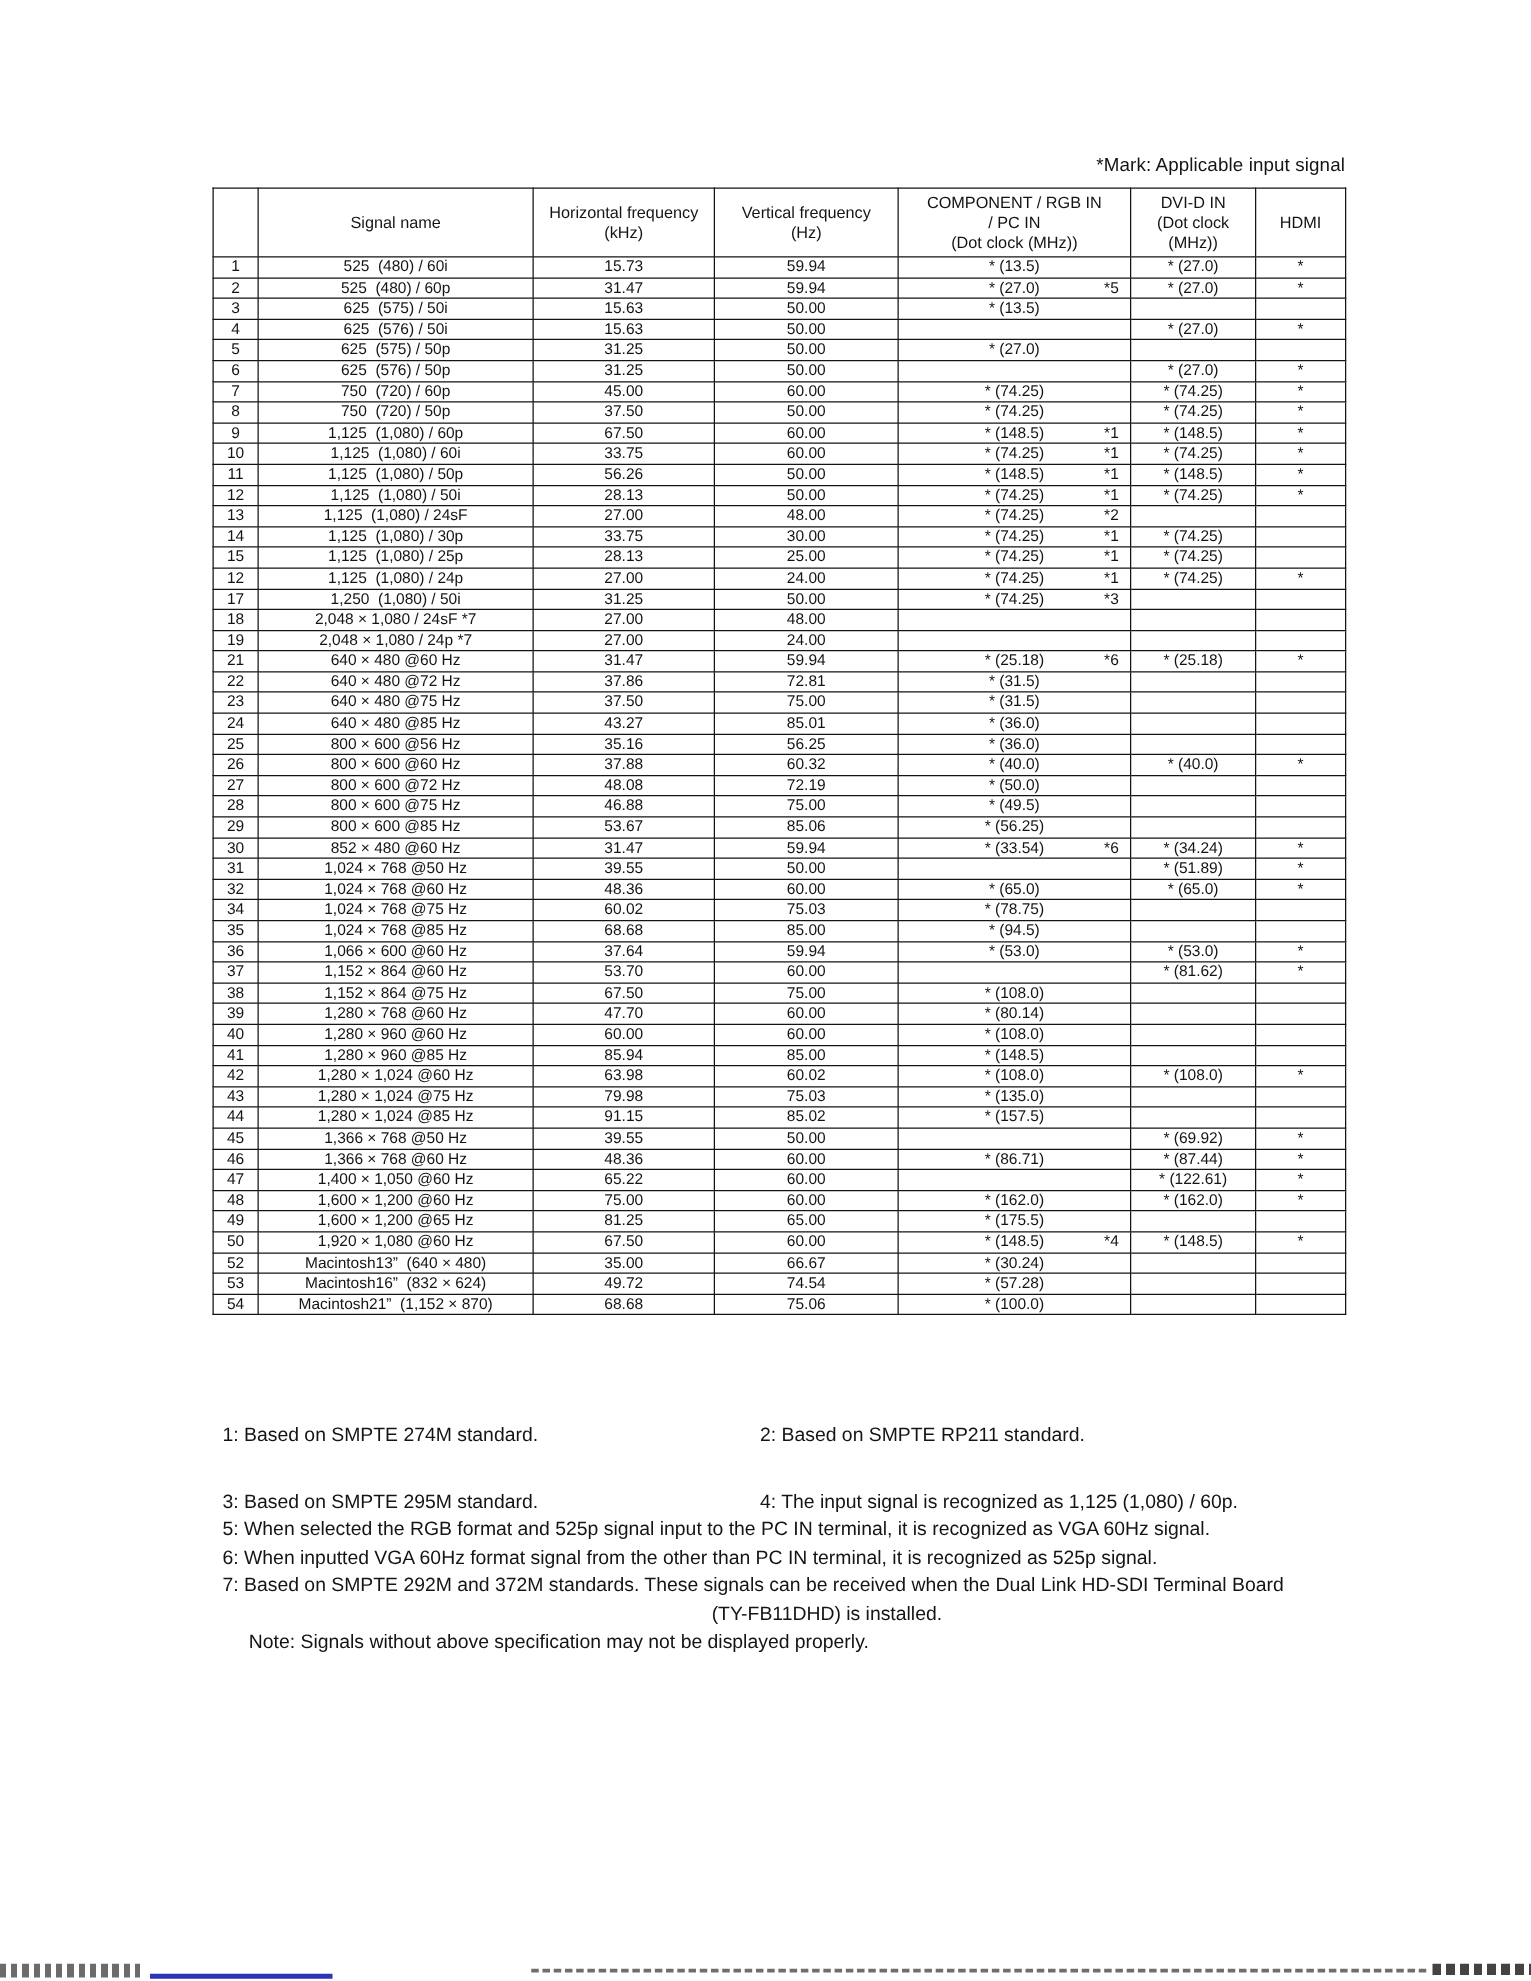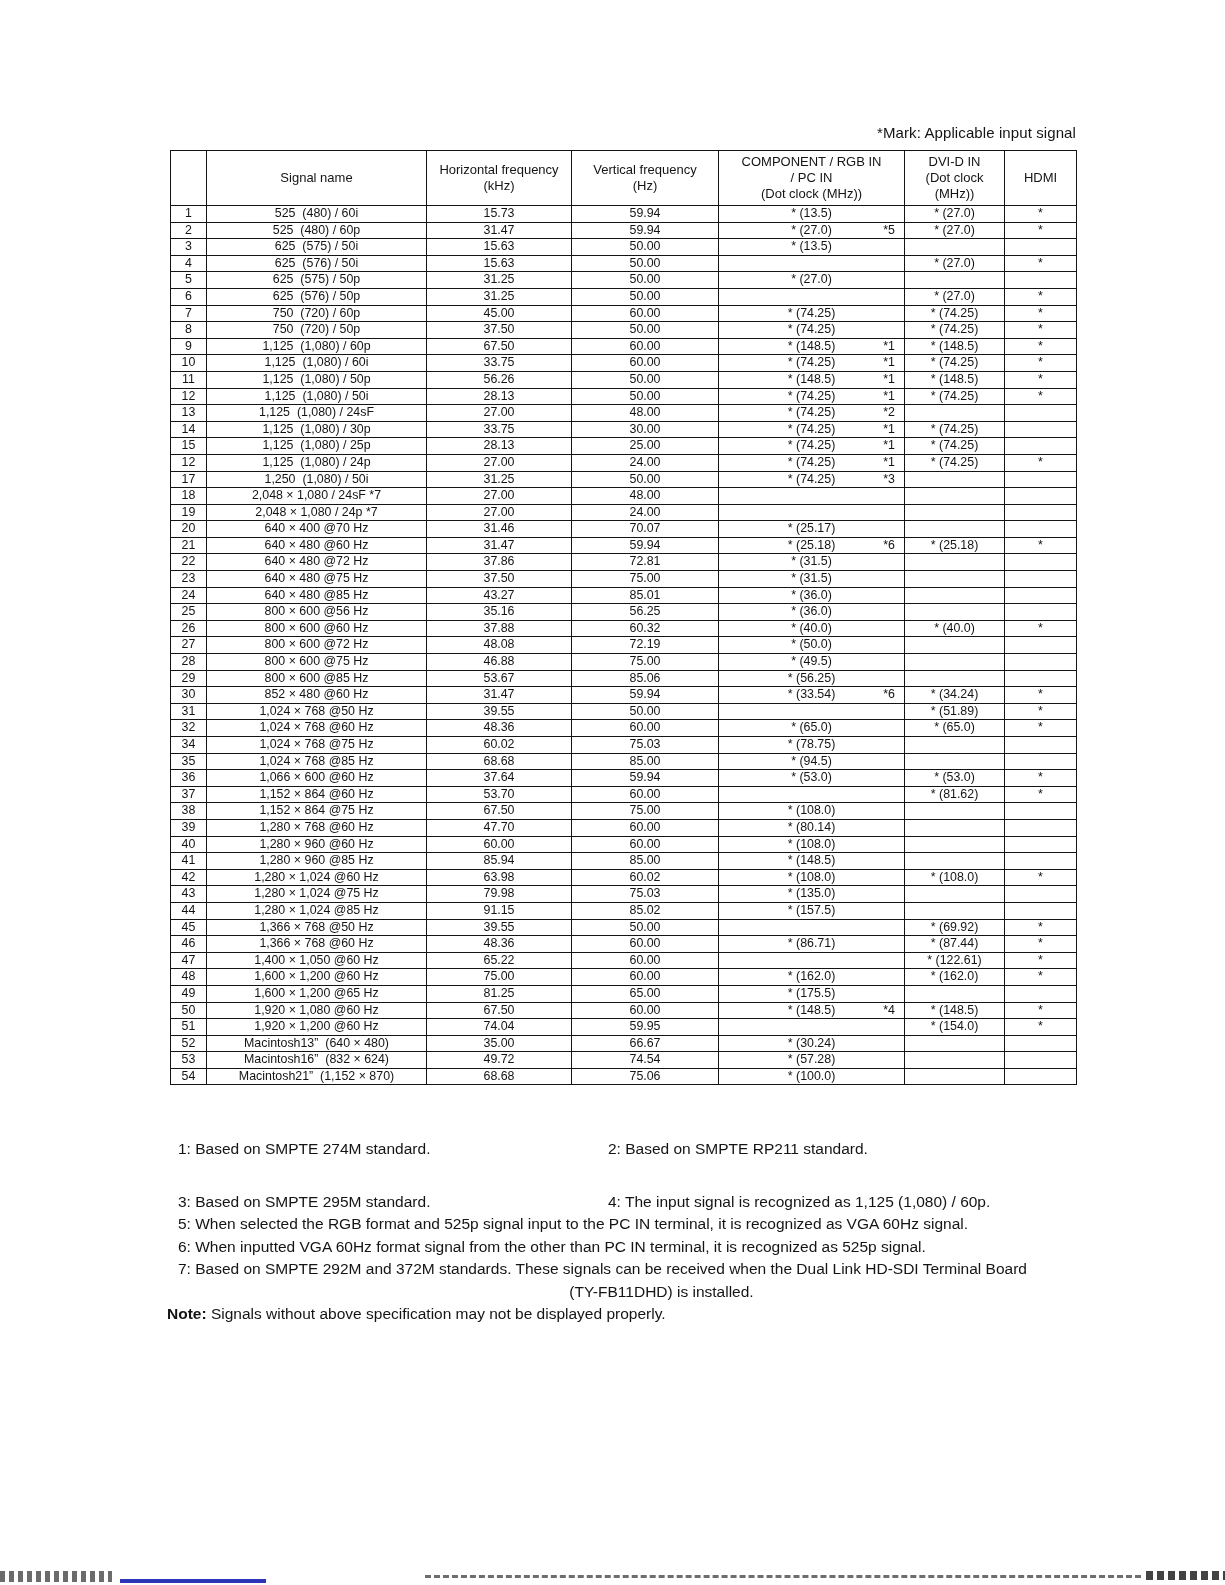--- a/index.html
+++ b/index.html
@@ -28,21 +28,21 @@
   .fn-mark { position:absolute; right:9px; top:0; }
   .footnotes {
     position:absolute; left:178px; top:1108px; width:945px;
     font-size:15.5px; line-height:22.5px;
   }
   .fn-row { position:relative; height:22.5px;margin-top:30px; }
   .fn-c2 { position:absolute; left:430px; top:0; white-space:nowrap; }
   .fn-line { white-space:nowrap; }
   .fn-indent { padding-left:22px;text-align:center; }
   .fn-note { margin-left:-11px; }
-  .fn-note .bold { font-weight:bold; }
+  .fn-note .bold { font-weight:normal;margin-left:32px; }
   
   .art-text-left {
     position:absolute; left:0px; top:1571px; width:112px; height:11px;
     background:repeating-linear-gradient(90deg,#3a3a3a 0 5px, transparent 5px 9px);
     opacity:0.75;
   }
   .art-blue {
     position:absolute; left:120px; top:1579px; width:146px; height:4px;
     background:#2b35b5;
   }
@@ -264,29 +264,20 @@
         <tr>
           <td>19</td>
           <td>2,048 × 1,080 / 24p *7</td>
           <td>27.00</td>
           <td>24.00</td>
           <td class="c-comp"></td>
           <td></td>
           <td></td>
         </tr>
         <tr>
-          <td>20</td>
-          <td>640 × 400 @70 Hz</td>
-          <td>31.46</td>
-          <td>70.07</td>
-          <td class="c-comp">* (25.17)</td>
-          <td></td>
-          <td></td>
-        </tr>
-        <tr>
           <td>21</td>
           <td>640 × 480 @60 Hz</td>
           <td>31.47</td>
           <td>59.94</td>
           <td class="c-comp">* (25.18)<span class="fn-mark">*6</span></td>
           <td>* (25.18)</td>
           <td>*</td>
         </tr>
         <tr>
           <td>22</td>
@@ -531,29 +522,20 @@
           <td></td>
           <td></td>
         </tr>
         <tr>
           <td>50</td>
           <td>1,920 × 1,080 @60 Hz</td>
           <td>67.50</td>
           <td>60.00</td>
           <td class="c-comp">* (148.5)<span class="fn-mark">*4</span></td>
           <td>* (148.5)</td>
-          <td>*</td>
-        </tr>
-        <tr>
-          <td>51</td>
-          <td>1,920 × 1,200 @60 Hz</td>
-          <td>74.04</td>
-          <td>59.95</td>
-          <td class="c-comp"></td>
-          <td>* (154.0)</td>
           <td>*</td>
         </tr>
         <tr>
           <td>52</td>
           <td>Macintosh13”  (640 × 480)</td>
           <td>35.00</td>
           <td>66.67</td>
           <td class="c-comp">* (30.24)</td>
           <td></td>
           <td></td>

